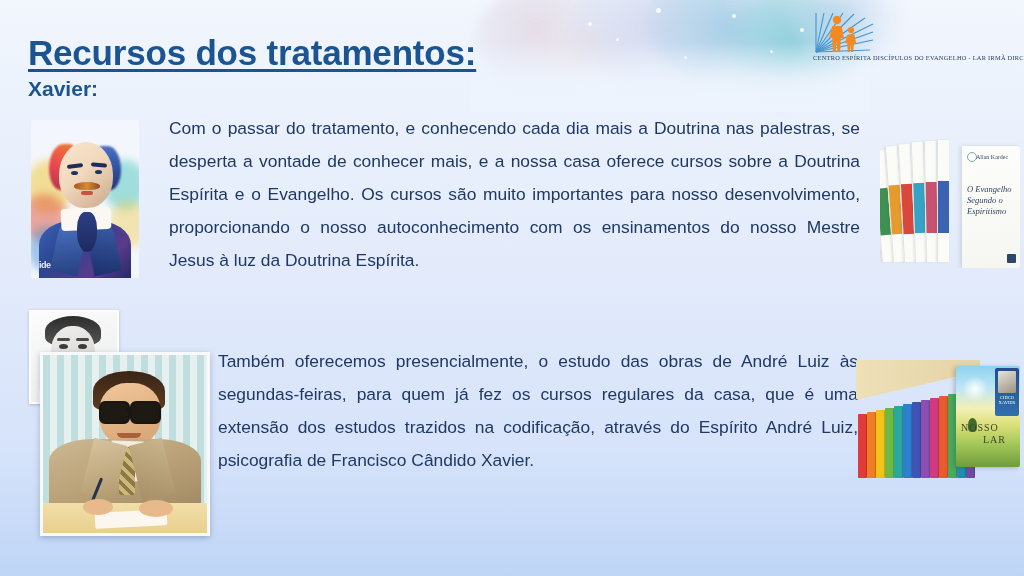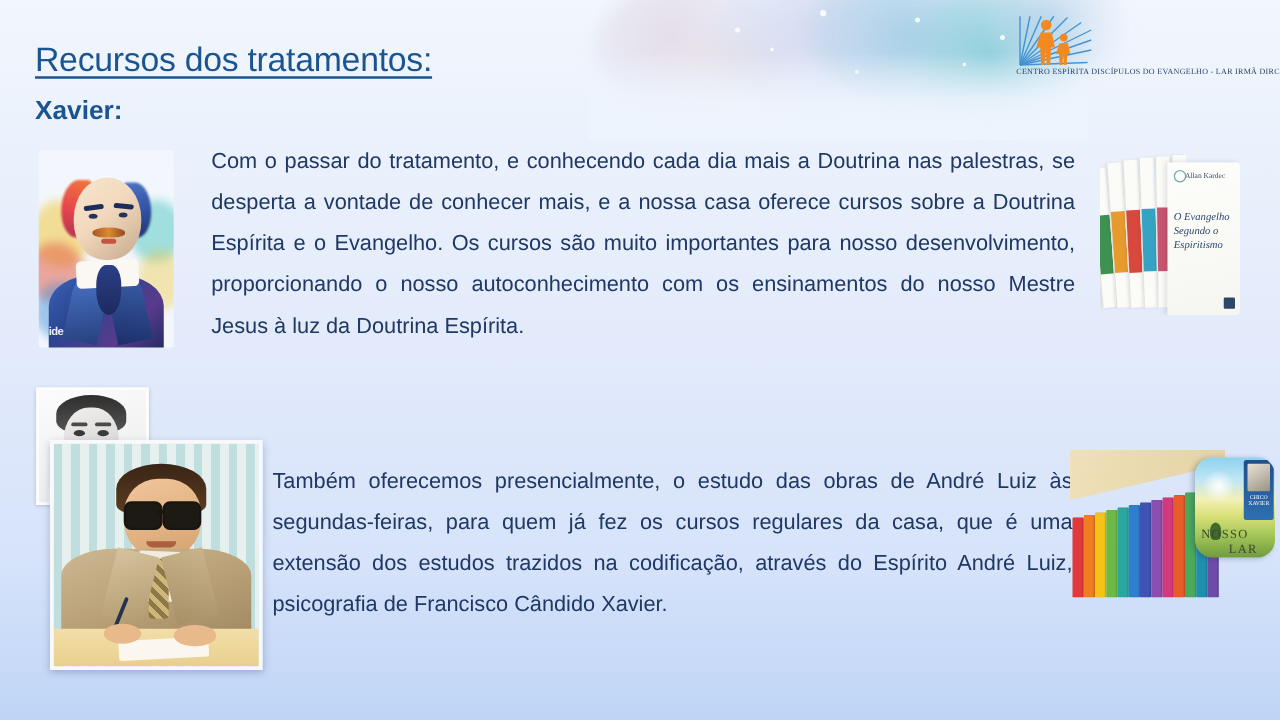--- a/index.html
+++ b/index.html
@@ -71,22 +71,22 @@
     letter-spacing: .25px;
     color: #243f63;
     white-space: nowrap;
   }
 
   
   .title {
     position: absolute;
     left: 28px;
     top: 33px;
-    font-size: 27px;
-    font-weight: normal;
+    font-size: 35px;
+    font-weight: bold;
     color: #1b5591;
     text-decoration: underline;
     text-underline-offset: 4px;
     letter-spacing: -0.2px;
   }
   .subtitle {
     position: absolute;
     left: 28px;
     top: 77px;
     font-size: 21px;
@@ -96,21 +96,21 @@
 
   
   .para {
     position: absolute;
     color: #1f3864;
     text-align: justify;
     font-size: 17.4px;
     line-height: 33px;
   }
   #para1 { left: 169px; top: 112px; width: 691px; }
-  #para2 { left: 218px; top: 368px; width: 640px; }
+  #para2 { left: 218px; top: 345px; width: 640px; }
 
   
   .pic { position: absolute; overflow: hidden; }
 
   
   #pic-kardec {
     left: 31px; top: 120px; width: 108px; height: 158px;
     background: #f3f7fd;
     border-radius: 2px;
   }
@@ -256,21 +256,21 @@
   }
   #pic-chico .c-handL { position: absolute; left: 40px; bottom: 18px; width: 30px; height: 16px; background: #e8b98a; border-radius: 50%; }
   #pic-chico .c-handR { position: absolute; left: 96px; bottom: 16px; width: 34px; height: 17px; background: #e8b98a; border-radius: 50%; }
   #pic-chico .c-pen {
     position: absolute; left: 52px; bottom: 28px; width: 3px; height: 28px;
     background: #23324f; transform: rotate(22deg); border-radius: 2px;
   }
 
   
   #pic-books1 {
-    left: 880px; top: 112px; width: 112px; height: 140px;
+    left: 880px; top: 128px; width: 140px; height: 140px;
   }
   #pic-books1 .b-spine {
     position: absolute; bottom: 6px; width: 11px;
     background: #fbfbf8;
     border-left: 1px solid #e2e2dc;
     box-shadow: -1px 0 2px rgba(60,70,90,.12);
     transform-origin: bottom center;
   }
   #pic-books1 .b-stripe {
     position: absolute; left: 0; top: 34%; width: 100%; height: 42%;
@@ -308,22 +308,22 @@
     background: linear-gradient(100deg,#efe0b8,#e4d3a6);
     transform: skewY(-13deg); transform-origin: left top;
     border-radius: 2px;
   }
   #pic-books2 .n-sp {
     position: absolute; bottom: 0; width: 9px;
     border-radius: 1px;
     box-shadow: inset -1px 0 1px rgba(0,0,0,.18);
   }
   #pic-books2 .n-cover {
-    position: absolute; right: 0; top: 6px; width: 64px; height: 80px;
-    border-radius: 14px;
+    position: absolute; right: 0; top: 6px; width: 64px; height: 101px;
+    border-radius: 2px;
     background:
       linear-gradient(to bottom,
         #8fd2ef 0%, #bfe6f5 22%,
         #f3f0b6 42%, #dbe07a 58%,
         #a8c95b 76%, #6f9c3c 100%);
     box-shadow: -2px 1px 4px rgba(50,60,80,.28);
     overflow: hidden;
   }
   #pic-books2 .n-sun {
     position: absolute; left: 6px; top: 10px; width: 26px; height: 26px;

